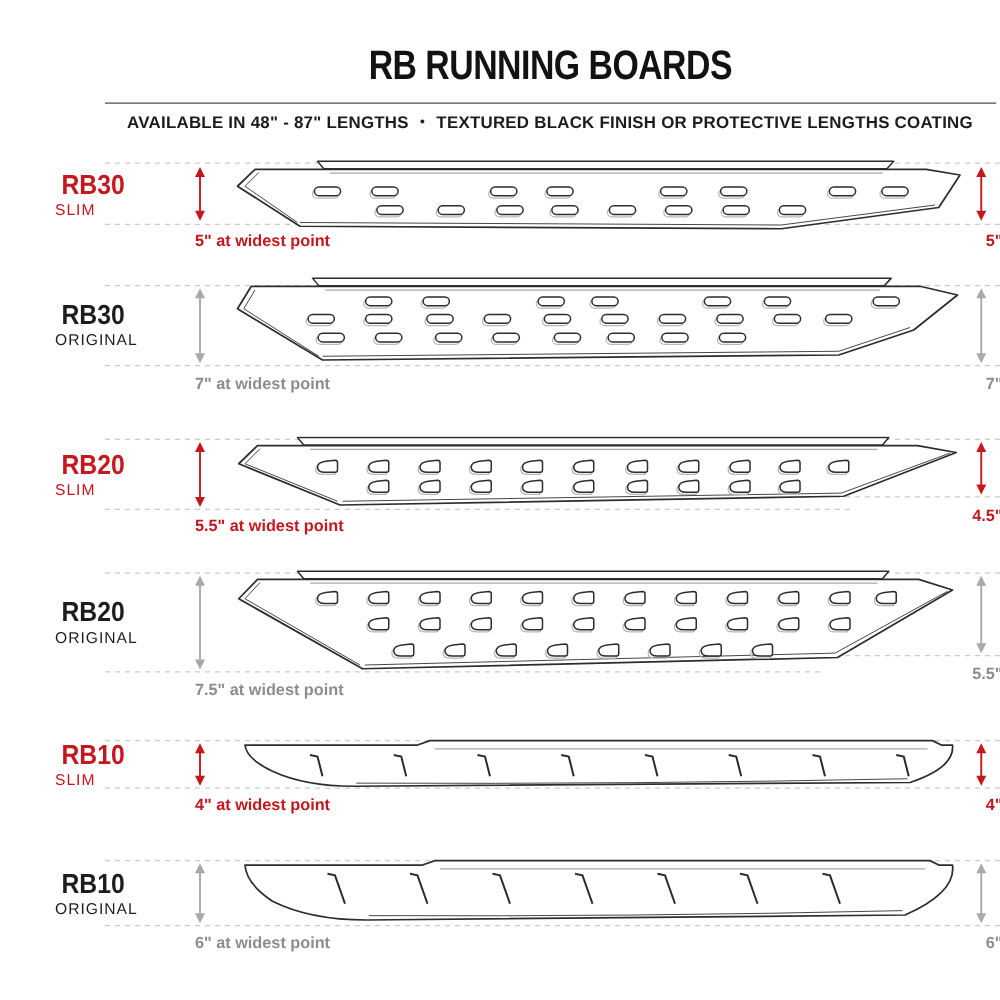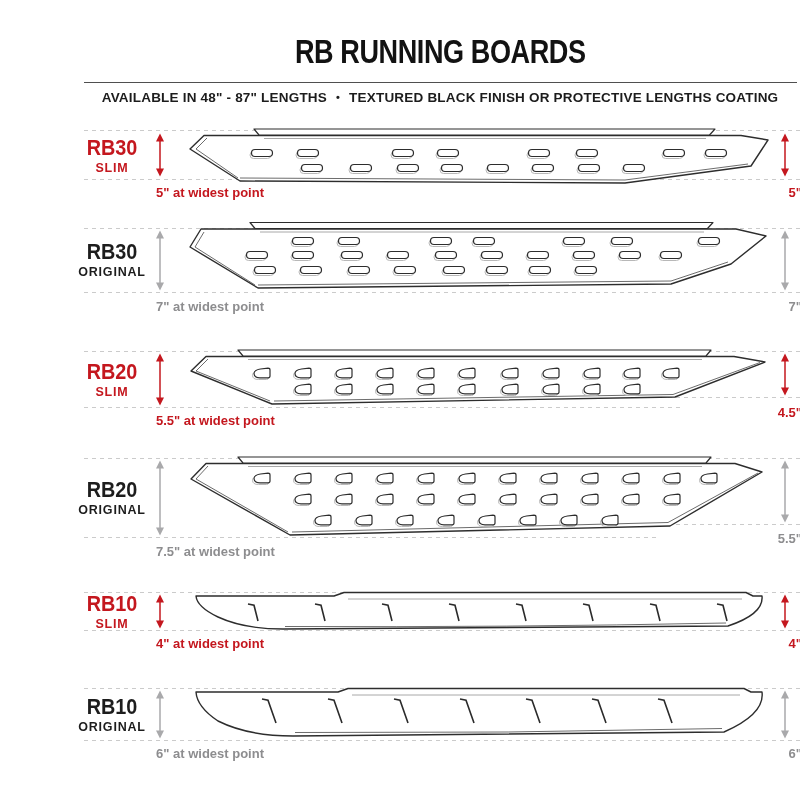--- a/index.html
+++ b/index.html
@@ -7,23 +7,23 @@
           font-family:"Liberation Sans", sans-serif;margin-left:40px;}
   .title{position:absolute;top:33px;left:0;width:800px;text-align:center;
          font-size:33px;font-weight:800;color:#121212;white-space:nowrap;}
   .title .squeeze{display:inline-block;transform:scaleX(.82);transform-origin:center;letter-spacing:-.5px;}
   .rule{position:absolute;top:82px;left:44px;width:713px;height:1px;background:#4f4f4f;}
   .subtitle{position:absolute;top:90px;left:0;width:800px;text-align:center;font-size:13.5px;
             font-weight:700;color:#1c1c1c;letter-spacing:.2px;white-space:nowrap;}
   .subtitle .dot{display:inline-block;margin:0 9px;font-size:11px;vertical-align:1px;}
   .dash{position:absolute;height:1px;
         background:repeating-linear-gradient(90deg,#cbcbcb 0 4px,transparent 4px 8px);}
-  .lbl{position:absolute;left:20px;width:104px;text-align:center;line-height:1;}
+  .lbl{position:absolute;left:4px;width:104px;line-height:1;}
   .lbl .model{display:block;font-size:22px;font-weight:800;transform:scaleX(.9);transform-origin:center;}
-  .lbl .variant{display:block;font-size:12.5px;font-weight:700;letter-spacing:.8px;margin-top:3px;}
+  .lbl .variant{display:block;font-size:12.5px;font-weight:400;letter-spacing:.8px;margin-top:3px;}
   .red{color:#c4171e;} .dark{color:#1d1d1d;} .graytxt{color:#8d8d8f;}
   .measure{position:absolute;left:116px;font-size:13px;font-weight:700;white-space:nowrap;}
   .rmeasure{position:absolute;left:702px;width:60px;text-align:right;font-size:13px;font-weight:700;}
   .board{position:absolute;left:148px;}
   .arrow{position:absolute;}
   .b-body{fill:#fff;stroke:#2d2d2d;stroke-width:1.4;stroke-linejoin:round;}
   .b-rail{fill:#fff;stroke:#2d2d2d;stroke-width:1.2;stroke-linejoin:round;}
   .b-inner{fill:none;stroke:#2d2d2d;stroke-width:.7;}
   .b-gline{fill:none;stroke:#a8a8a8;stroke-width:1;}
 </style>

